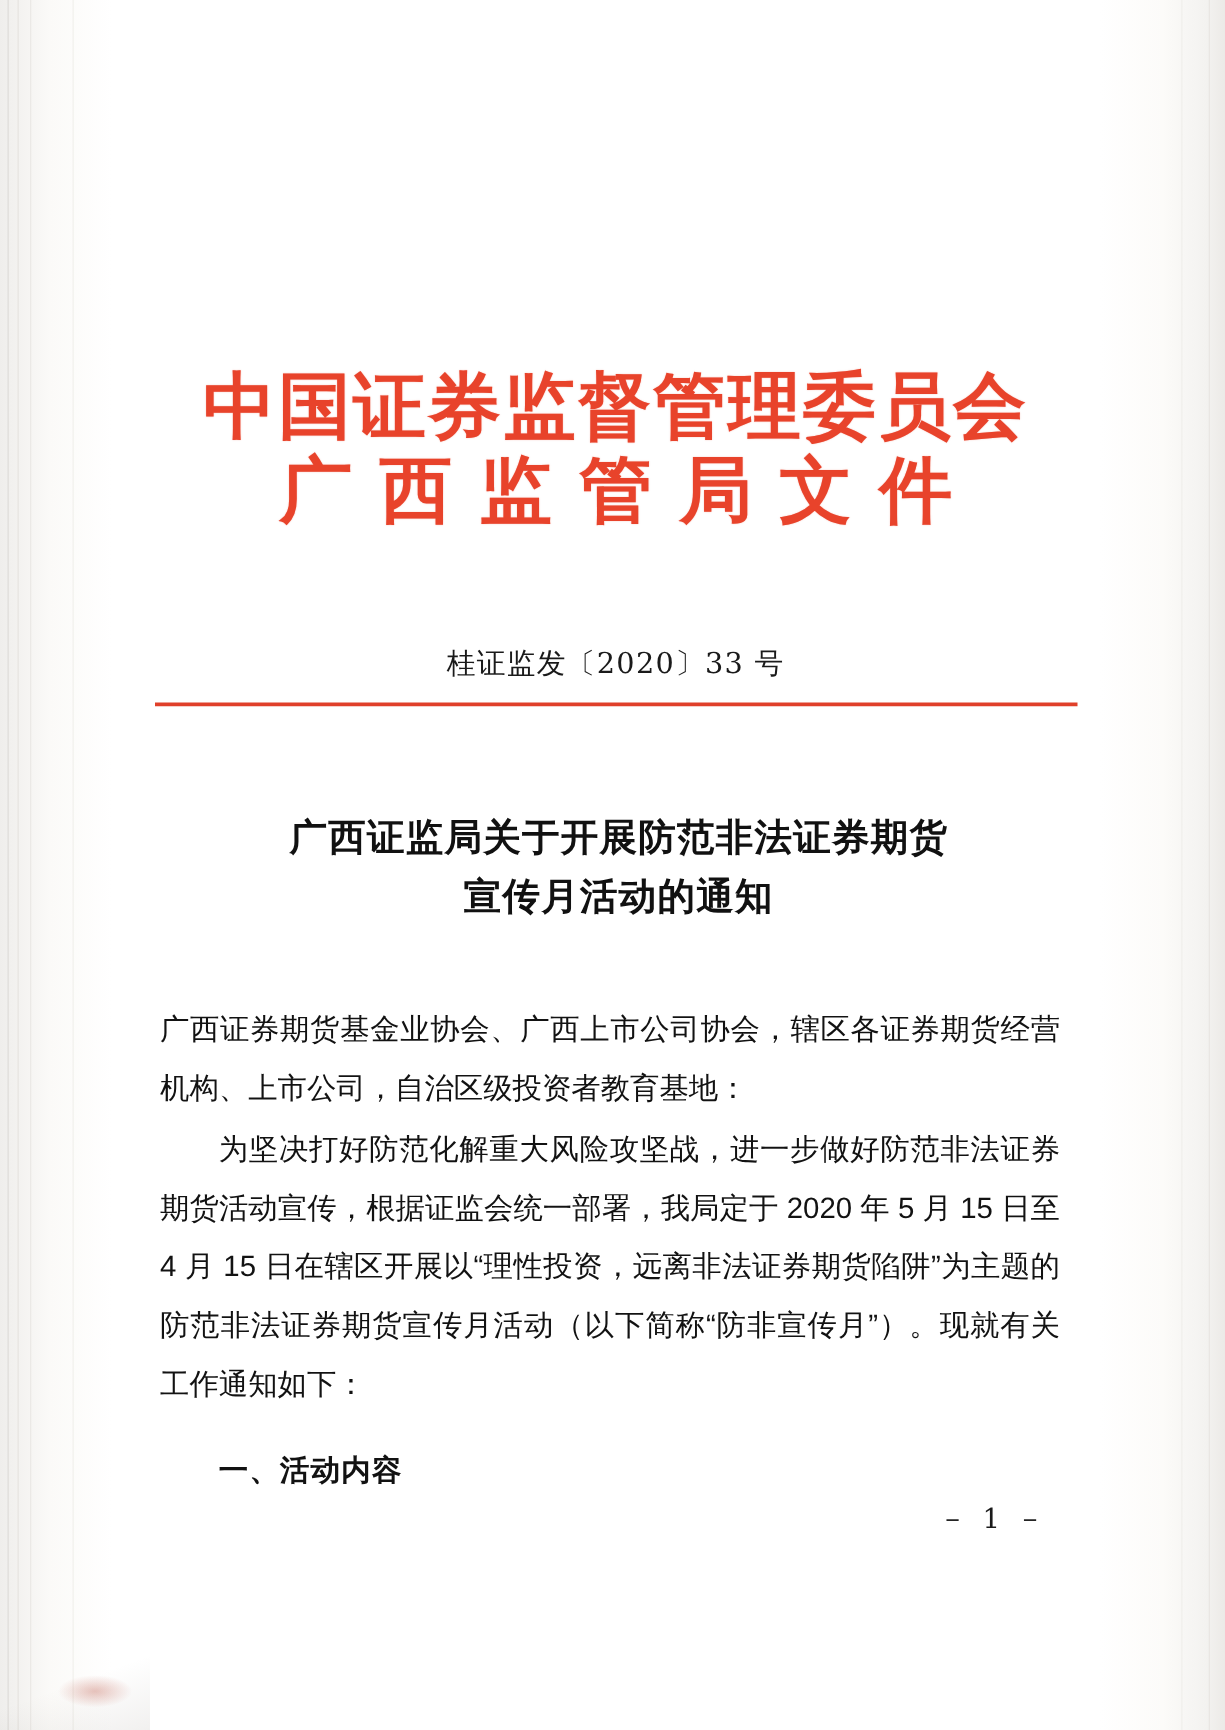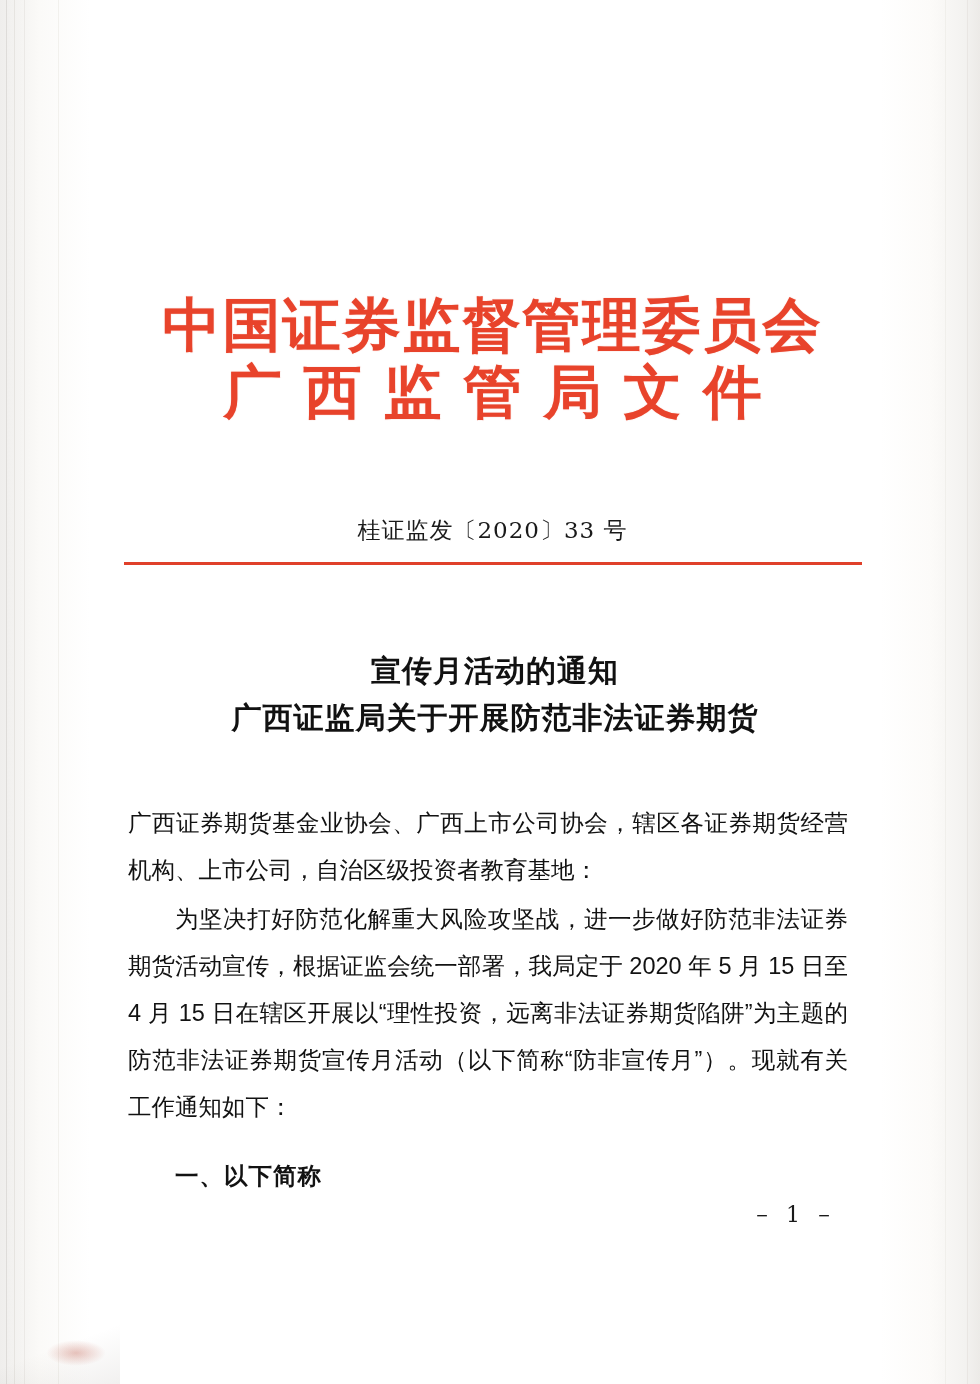--- a/index.html
+++ b/index.html
@@ -179,28 +179,28 @@
     <div class="masthead">
       <div class="masthead-line l1">中国证券监督管理委员会</div>
       <div class="masthead-line l2">广西监管局文件</div>
     </div>
 
     <div class="doc-number">桂证监发〔2020〕33 号</div>
 
     <div class="red-rule"></div>
 
     <div class="doc-title">
+      <div>广西证监局关于开展防范非法证券期货</div>
       <div>宣传月活动的通知</div>
-      <div>广西证监局关于开展防范非法证券期货</div>
     </div>
 
     <div class="body-block">
       <p class="para recipients">广西证券期货基金业协会、广西上市公司协会，辖区各证券期货经营机构、上市公司，自治区级投资者教育基地：</p>
       <p class="para indent">为坚决打好防范化解重大风险攻坚战，进一步做好防范非法证券期货活动宣传，根据证监会统一部署，我局定于 2020 年 5 月 15 日至 4 月 15 日在辖区开展以“理性投资，远离非法证券期货陷阱”为主题的防范非法证券期货宣传月活动（以下简称“防非宣传月”）。现就有关工作通知如下：</p>
-      <p class="para section-head">一、以下简称</p>
+      <p class="para section-head">一、活动内容</p>
     </div>
 
     <div class="page-number">－ 1 －</div>
 
   </div>
 
   <div class="scan-fold"></div>
   <div class="scan-blot"></div>
 </div>
 

